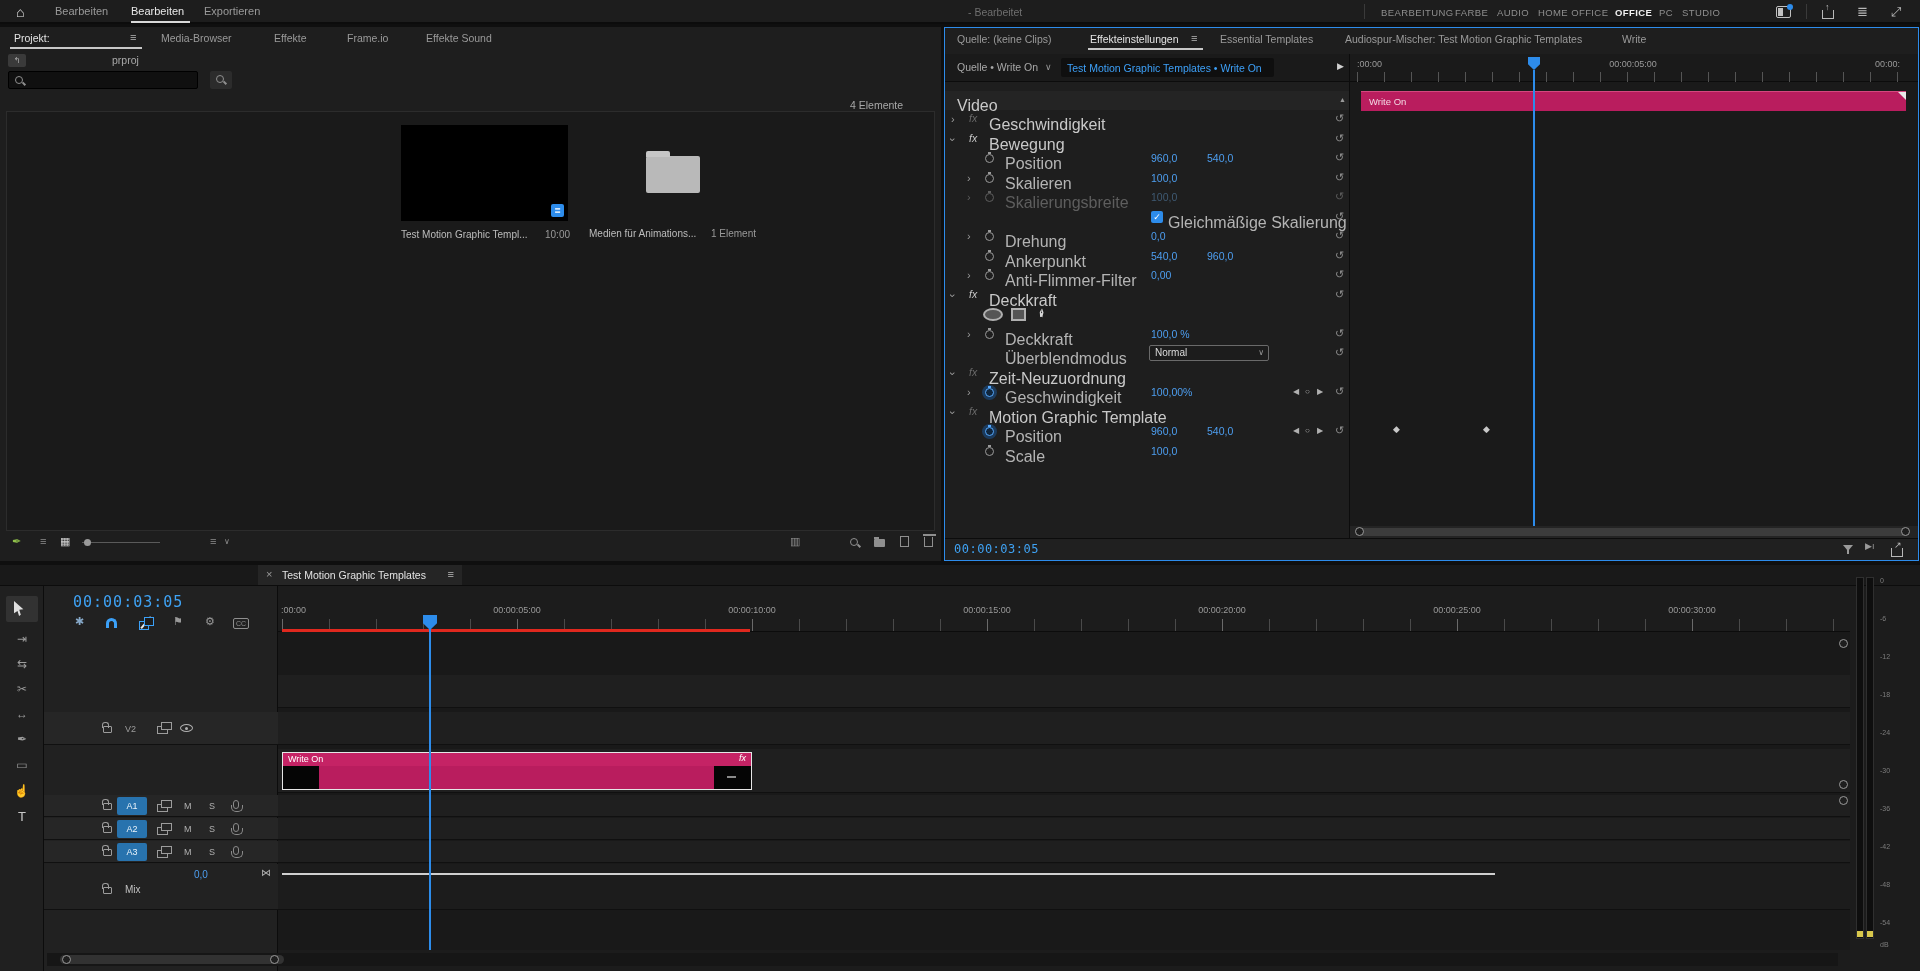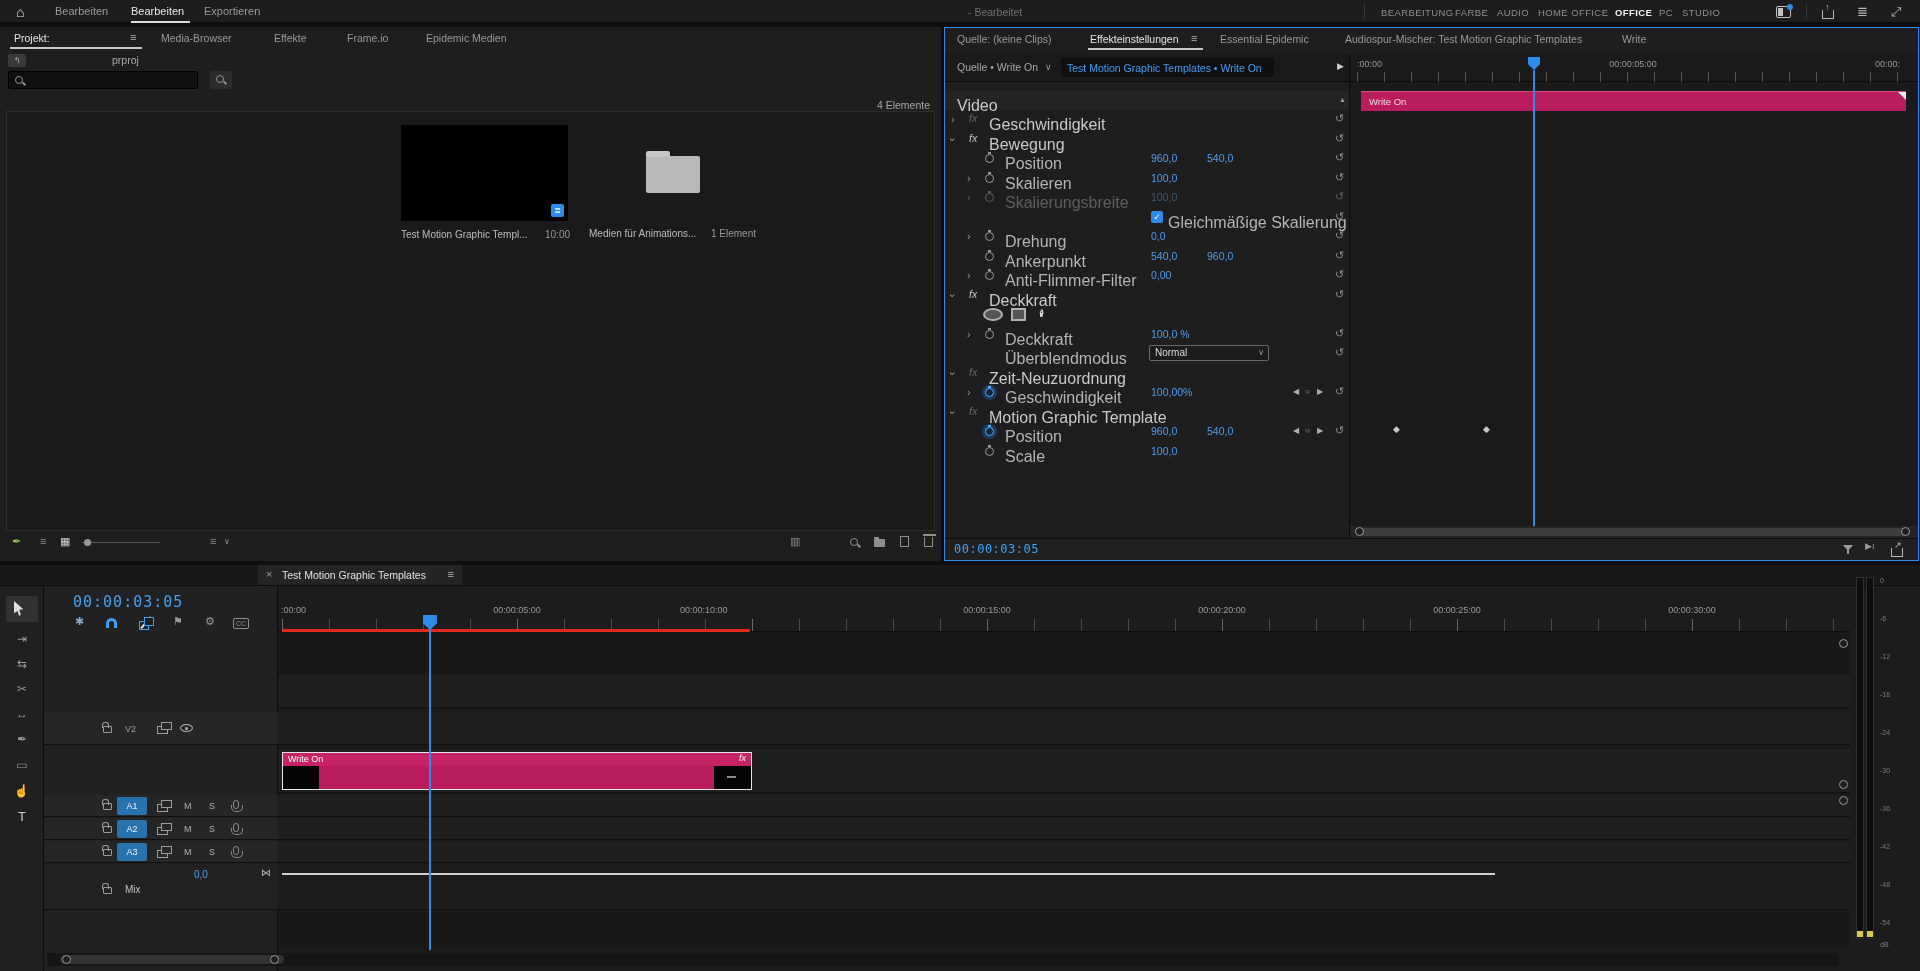--- a/index.html
+++ b/index.html
@@ -143,32 +143,32 @@
   <span class="abs" style="left:1891px;top:4px;font-size:13px;color:#b8b8b8">⤢</span>
 </div>
 
 <div id="project-panel" class="panel">
   <span class="abs tab active" style="left:14px">Projekt:</span>
   <span class="abs" style="left:130px;top:4px;color:#b8b8b8;font-size:11px">≡</span>
   <div class="abs tab-underline" style="left:10px;top:20px;width:132px"></div>
   <span class="abs tab" style="left:161px">Media-Browser</span>
   <span class="abs tab" style="left:274px">Effekte</span>
   <span class="abs tab" style="left:347px">Frame.io</span>
-  <span class="abs tab" style="left:426px">Epidemic Medien</span>
+  <span class="abs tab" style="left:426px">Effekte Sound</span>
 
   <div class="abs" style="left:8px;top:27px;width:18px;height:13px;background:#3a3a3a;border-radius:2px;color:#b0b0b0;font-size:8px;text-align:center;line-height:13px">↰</div>
   <span class="abs txt" style="left:112px;top:27px">prproj</span>
 
   <div class="abs inputbox" style="left:8px;top:44px;width:190px;height:18px">
     <span class="mag" style="left:6px;top:4px"></span>
   </div>
   <div class="abs" style="left:210px;top:44px;width:22px;height:18px;background:#2c2c2c;border-radius:2px">
     <span class="mag" style="left:6px;top:4px"></span>
   </div>
-  <span class="abs txt" style="left:850px;top:72px;width:80px;text-align:right">4 Elemente</span>
+  <span class="abs txt" style="left:850px;top:72px;width:80px;">4 Elemente</span>
 
   <div class="bin-area abs">
     <div class="abs thumb" style="left:394px;top:13px;width:167px;height:96px">
       <div class="seq-badge abs" style="right:4px;bottom:4px">≣</div>
     </div>
     <span class="abs item-label" style="left:394px;top:117px">Test Motion Graphic Templ...</span>
     <span class="abs item-label" style="left:538px;top:117px;color:#9a9a9a">10:00</span>
     <div class="folder-ic" style="left:639px;top:44px"></div>
     <span class="abs item-label" style="left:582px;top:116px">Medien für Animations...</span>
     <span class="abs item-label" style="left:704px;top:116px;color:#9a9a9a">1 Element</span>
@@ -186,21 +186,21 @@
   <span class="binfolder-ic abs" style="left:874px;top:512px"></span>
   <span class="page-ic abs" style="left:900px;top:509px"></span>
   <span class="trash-ic abs" style="left:924px;top:510px"></span>
 </div>
 
 <div id="effects-panel" class="panel">
   <span class="abs tab" style="left:12px">Quelle: (keine Clips)</span>
   <span class="abs tab active" style="left:145px">Effekteinstellungen</span>
   <span class="abs" style="left:246px;top:4px;color:#b8b8b8;font-size:11px">≡</span>
   <div class="abs tab-underline" style="left:143px;top:20px;width:115px"></div>
-  <span class="abs tab" style="left:275px">Essential Epidemic</span>
+  <span class="abs tab" style="left:275px">Essential Templates</span>
   <span class="abs tab" style="left:400px">Audiospur-Mischer: Test Motion Graphic Templates</span>
   <span class="abs tab" style="left:677px">Write</span>
 
   <div class="abs" style="left:0;top:26px;width:973px;height:28px;background:#1a1a1a;border-bottom:1px solid #0c0c0c"></div>
   <span class="abs txt" style="left:12px;top:33px">Quelle • Write On</span>
   <span class="abs" style="left:100px;top:34px;color:#9a9a9a;font-size:9px">∨</span>
   <div class="abs dropdark" style="left:116px;top:30px;width:213px;height:19px">
     <span class="abs" style="left:6px;top:4px;font-size:10.5px;color:#3da0f8;white-space:nowrap">Test Motion Graphic Templates • Write On</span>
   </div>
   <span class="abs" style="left:392px;top:33px;color:#d0d0d0;font-size:9px">▶</span>
@@ -389,21 +389,21 @@
   <div class="linksel abs" style="left:139px;top:52px">
       <i></i>
     </div>
   <span class="abs" style="left:173px;top:50px;color:#9a9a9a;font-size:11px">⚑</span>
   <span class="abs" style="left:205px;top:50px;color:#9a9a9a;font-size:11px">⚙</span>
   <span class="cc-ic abs" style="left:233px;top:53px">CC</span>
 
   <div class="abs" style="left:278px;top:21px;width:1572px;height:46px;background:#1c1c1c;border-bottom:1px solid #0c0c0c"></div>
   <span class="ruler-lbl abs" style="left:281px;top:40px">:00:00</span>
   <span class="ruler-lbl abs" style="left:477px;top:40px;width:80px;text-align:center">00:00:05:00</span>
-  <span class="ruler-lbl abs" style="left:680px;top:40px;width:80px;text-align:left">00:00:10:00</span>
+  <span class="ruler-lbl abs" style="left:712px;top:40px;width:80px;text-align:center">00:00:10:00</span>
   <span class="ruler-lbl abs" style="left:947px;top:40px;width:80px;text-align:center">00:00:15:00</span>
   <span class="ruler-lbl abs" style="left:1182px;top:40px;width:80px;text-align:center">00:00:20:00</span>
   <span class="ruler-lbl abs" style="left:1417px;top:40px;width:80px;text-align:center">00:00:25:00</span>
   <span class="ruler-lbl abs" style="left:1652px;top:40px;width:80px;text-align:center">00:00:30:00</span>
   <div class="abs" style="left:282px;top:54px;width:1560px;height:12px;background:repeating-linear-gradient(to right,#6a6a6a 0 1px,transparent 1px 235px),repeating-linear-gradient(to right,#4a4a4a 0 1px,transparent 1px 47px)"></div>
   <div class="abs" style="left:282px;top:64px;width:468px;height:3px;background:#e0281e"></div>
 
   <div class="abs" style="left:278px;top:67px;width:1572px;height:318px;background:#191919"></div>
 
   <div class="lane" style="top:110px;height:33px"></div>

